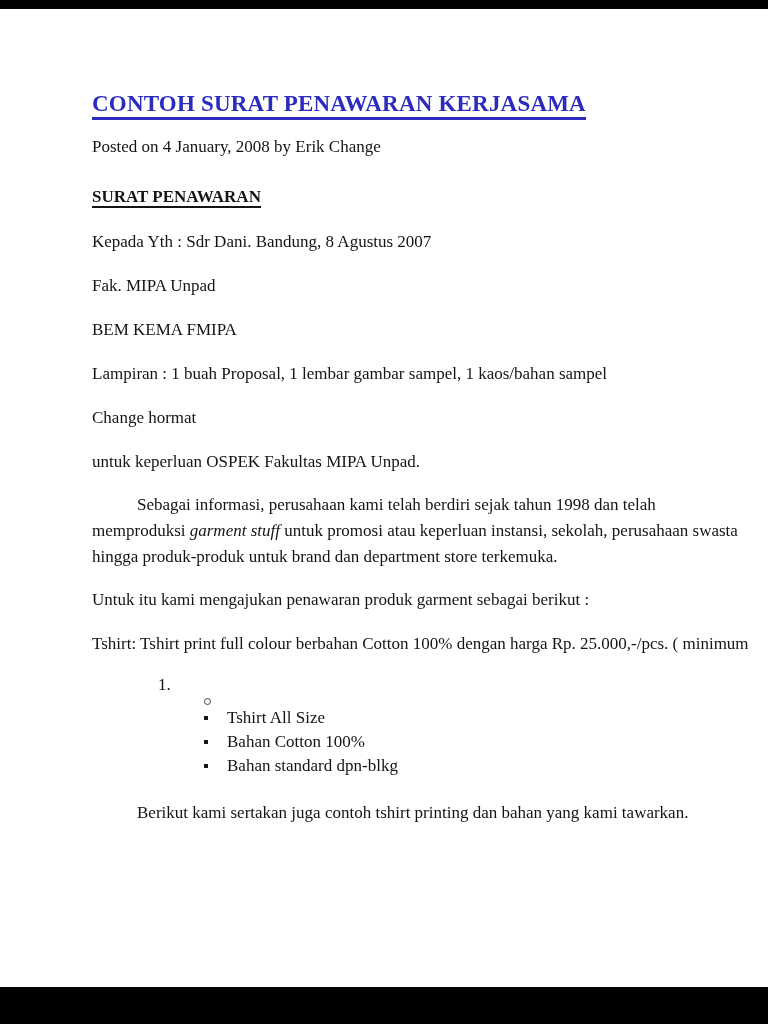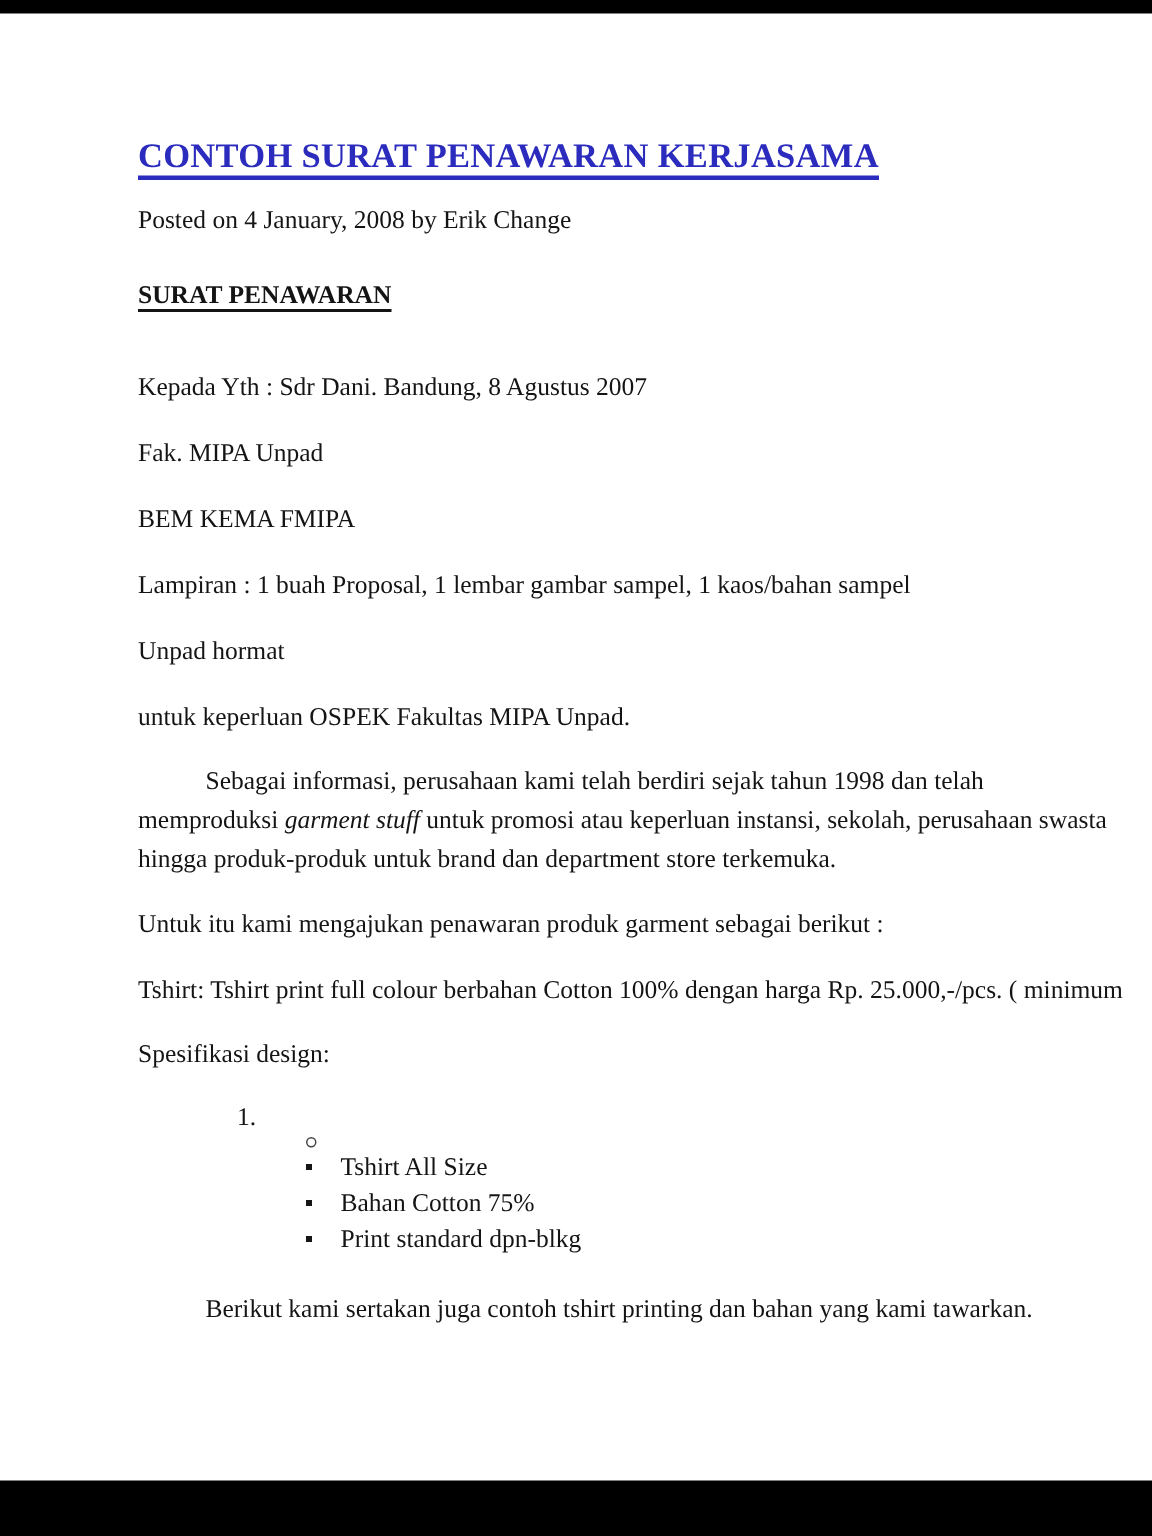--- a/index.html
+++ b/index.html
@@ -22,21 +22,21 @@
 
   h1.title {
     font-size:23px; line-height:28px; font-weight:bold;
     margin:0 0 16px 0; color:var(--title-link, #2b2bbe);
     white-space:nowrap; letter-spacing:0.2px;
   }
   h1.title .u { border-bottom:3px solid currentColor; padding-bottom:1px; cursor:pointer; }
 
   p { margin:0 0 18px 0; white-space:nowrap; }
   p.byline { margin-bottom:24px; }
-  p.subject { font-weight:bold; margin-bottom:35px; }
+  p.subject { font-weight:bold; margin-bottom:19px; }
   p.subject .u2 { border-bottom:2px solid currentColor; padding-bottom:0px; }
 
   .para { margin:0 0 17px 0; }
   .line { white-space:nowrap; }
   .indent { padding-left:45px; }
 
   .olist { margin:0; }
   .list-num { margin-left:66px; height:22px; line-height:22px; }
   .circle-row { margin-left:112px; height:10px; display:flex; align-items:center; }
   .circ { width:5px; height:5px; border:1px solid #444; border-radius:50%; display:inline-block; background:transparent; }
@@ -60,56 +60,55 @@
   <p class="subject"><span class="u2">SURAT PENAWARAN</span></p>
 
   <p>Kepada Yth : Sdr Dani. Bandung, 8 Agustus 2007</p>
 
   <p>Fak. MIPA Unpad</p>
 
   <p>BEM KEMA FMIPA</p>
 
   <p>Lampiran : 1 buah Proposal, 1 lembar gambar sampel, 1 kaos/bahan sampel</p>
 
-  <p>Unpad hormat</p>
+  <p>Change hormat</p>
 
   <div class="para">
     <div class="line">untuk keperluan OSPEK Fakultas MIPA Unpad.</div>
   </div>
 
   <div class="para">
     <div class="line indent">Sebagai informasi, perusahaan kami telah berdiri sejak tahun 1998 dan telah</div>
     <div class="line"><span>memproduksi </span><em>garment stuff</em><span> untuk promosi atau keperluan instansi, sekolah, perusahaan swasta</span></div>
     <div class="line">hingga produk-produk untuk brand dan department store terkemuka.</div>
   </div>
 
   <p>Untuk itu kami mengajukan penawaran produk garment sebagai berikut :</p>
 
   <div class="para">
     <div class="line">Tshirt: Tshirt print full colour berbahan Cotton 100% dengan harga Rp. 25.000,-/pcs. ( minimum</div>
   </div>
 
-  <p>Spesifikasi design:</p>
 
   <div class="olist">
     <div class="list-num">1.</div>
     <div class="circle-row">
         <span class="circ"></span>
       </div>
     <div class="sq-row">
         <span class="sq"></span>
         <span>Tshirt All Size</span>
       </div>
     <div class="sq-row">
         <span class="sq"></span>
-        <span>Bahan Cotton 75%</span>
+        <span>Bahan Cotton 100%</span>
       </div>
     <div class="sq-row">
         <span class="sq"></span>
-        <span>Print standard dpn-blkg</span>
+        <span>Bahan standard dpn-blkg</span>
       </div>
   </div>
 
   <p class="closing indent">Berikut kami sertakan juga contoh tshirt printing dan bahan yang kami tawarkan.</p>
 
 </main>
 
 <div class="letterbox bottom"></div>
 
 </body></html>

